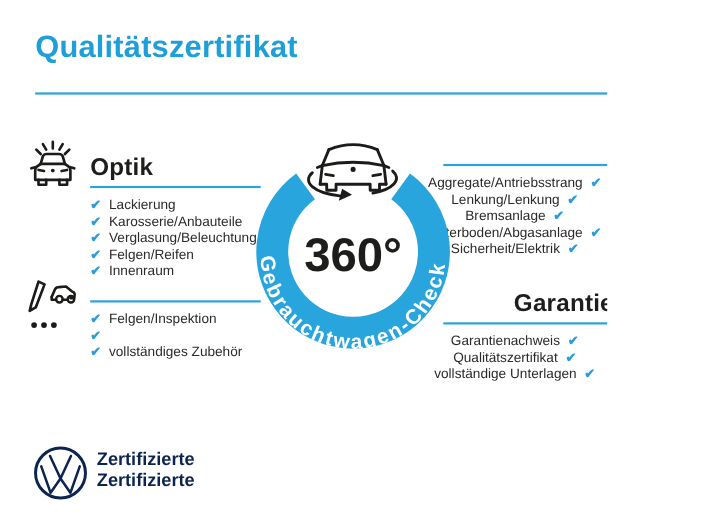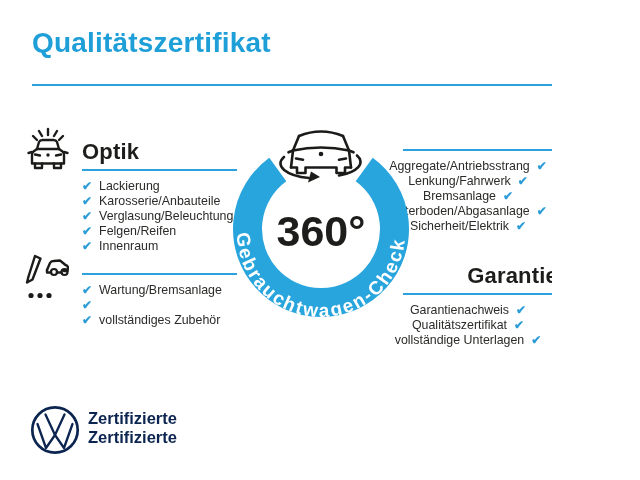--- a/index.html
+++ b/index.html
@@ -108,21 +108,21 @@
   </section>
 
   <section class="sec right" style="left:378px;top:142px">
     <div class="rule"></div>
     <ul>
       <li>
           <span>Aggregate/Antriebsstrang</span>
           <span class="chk">✔</span>
         </li>
       <li>
-          <span>Lenkung/Fahrwerk</span>
+          <span>Lenkung/Lenkung</span>
           <span class="chk">✔</span>
         </li>
       <li>
           <span>Bremsanlage</span>
           <span class="chk">✔</span>
         </li>
       <li>
           <span>Unterboden/Abgasanlage</span>
           <span class="chk">✔</span>
         </li>
@@ -131,21 +131,21 @@
           <span class="chk">✔</span>
         </li>
     </ul>
   </section>
 
   <section class="sec" style="left:82px;top:266px">
     <div class="rule"></div>
     <ul>
       <li>
           <span class="chk">✔</span>
-          <span>Wartung/Bremsanlage</span>
+          <span>Felgen/Inspektion</span>
         </li>
       <li>
           <span class="chk">✔</span>
         </li>
       <li>
           <span class="chk">✔</span>
           <span>vollständiges Zubehör</span>
         </li>
     </ul>
   </section>

